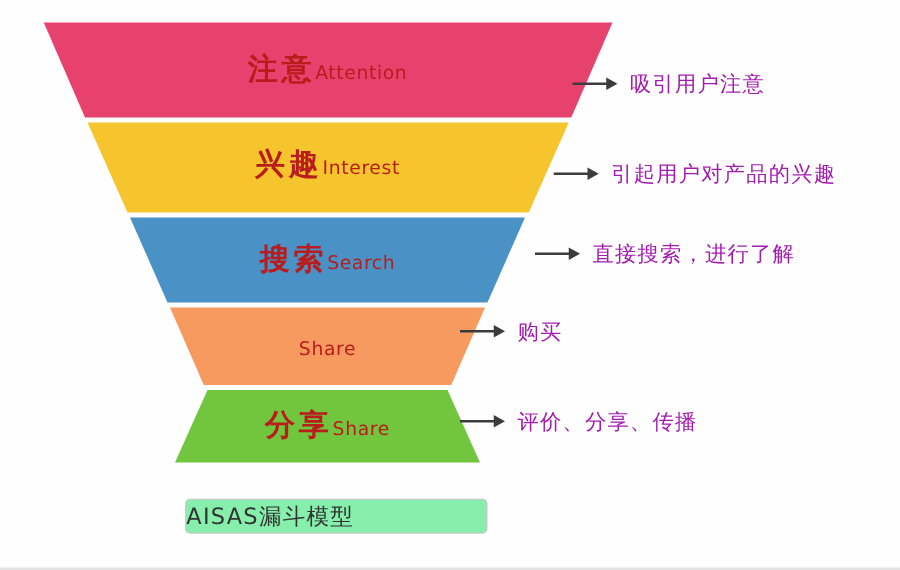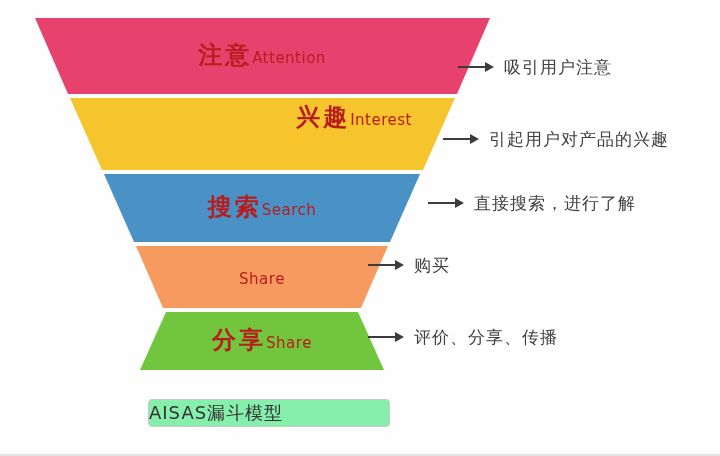--- a/index.html
+++ b/index.html
@@ -42,21 +42,21 @@
     font-size: 15px;
     font-weight: normal;
     margin-top: 3px;
     letter-spacing: 0.5px;
   }
   .annotation {
     position: absolute;
     display: flex;
     align-items: center;
     height: 26px;
-    color: #404040;
+    color: #a21caf;
     white-space: nowrap;
   }
   .arrow-icon {
     position: relative;
     width: 34px;
     height: 2px;
     background: #3c3c3c;
     margin-right: 12px;
     flex: 0 0 auto;
   }
@@ -103,21 +103,21 @@
     <polygon points="70,98 455,98 423,170 102,170" fill="#f6c52e"></polygon>
     <polygon points="104,174 420,174 390,242 134,242" fill="#4a92c5"></polygon>
     <polygon points="136,246 388,246 361,308 163,308" fill="#f79a60"></polygon>
     <polygon points="166,312 358,312 384,370 140,370" fill="#71c63e"></polygon>
   </svg>
 
   <div class="layer-text" style="top:18px; height:76px;">
     <div class="layer-title">注意</div>
     <div class="layer-subtitle">Attention</div>
   </div>
-  <div class="layer-text" style="top:82px; height:72px;justify-content:flex-end;">
+  <div class="layer-text" style="top:96px; height:72px;">
     <div class="layer-title">兴趣</div>
     <div class="layer-subtitle">Interest</div>
   </div>
   <div class="layer-text" style="top:174px; height:68px;">
     <div class="layer-title">搜索</div>
     <div class="layer-subtitle">Search</div>
   </div>
   <div class="layer-text" style="top:246px; height:62px;">
     <div class="layer-subtitle">Share</div>
   </div>

